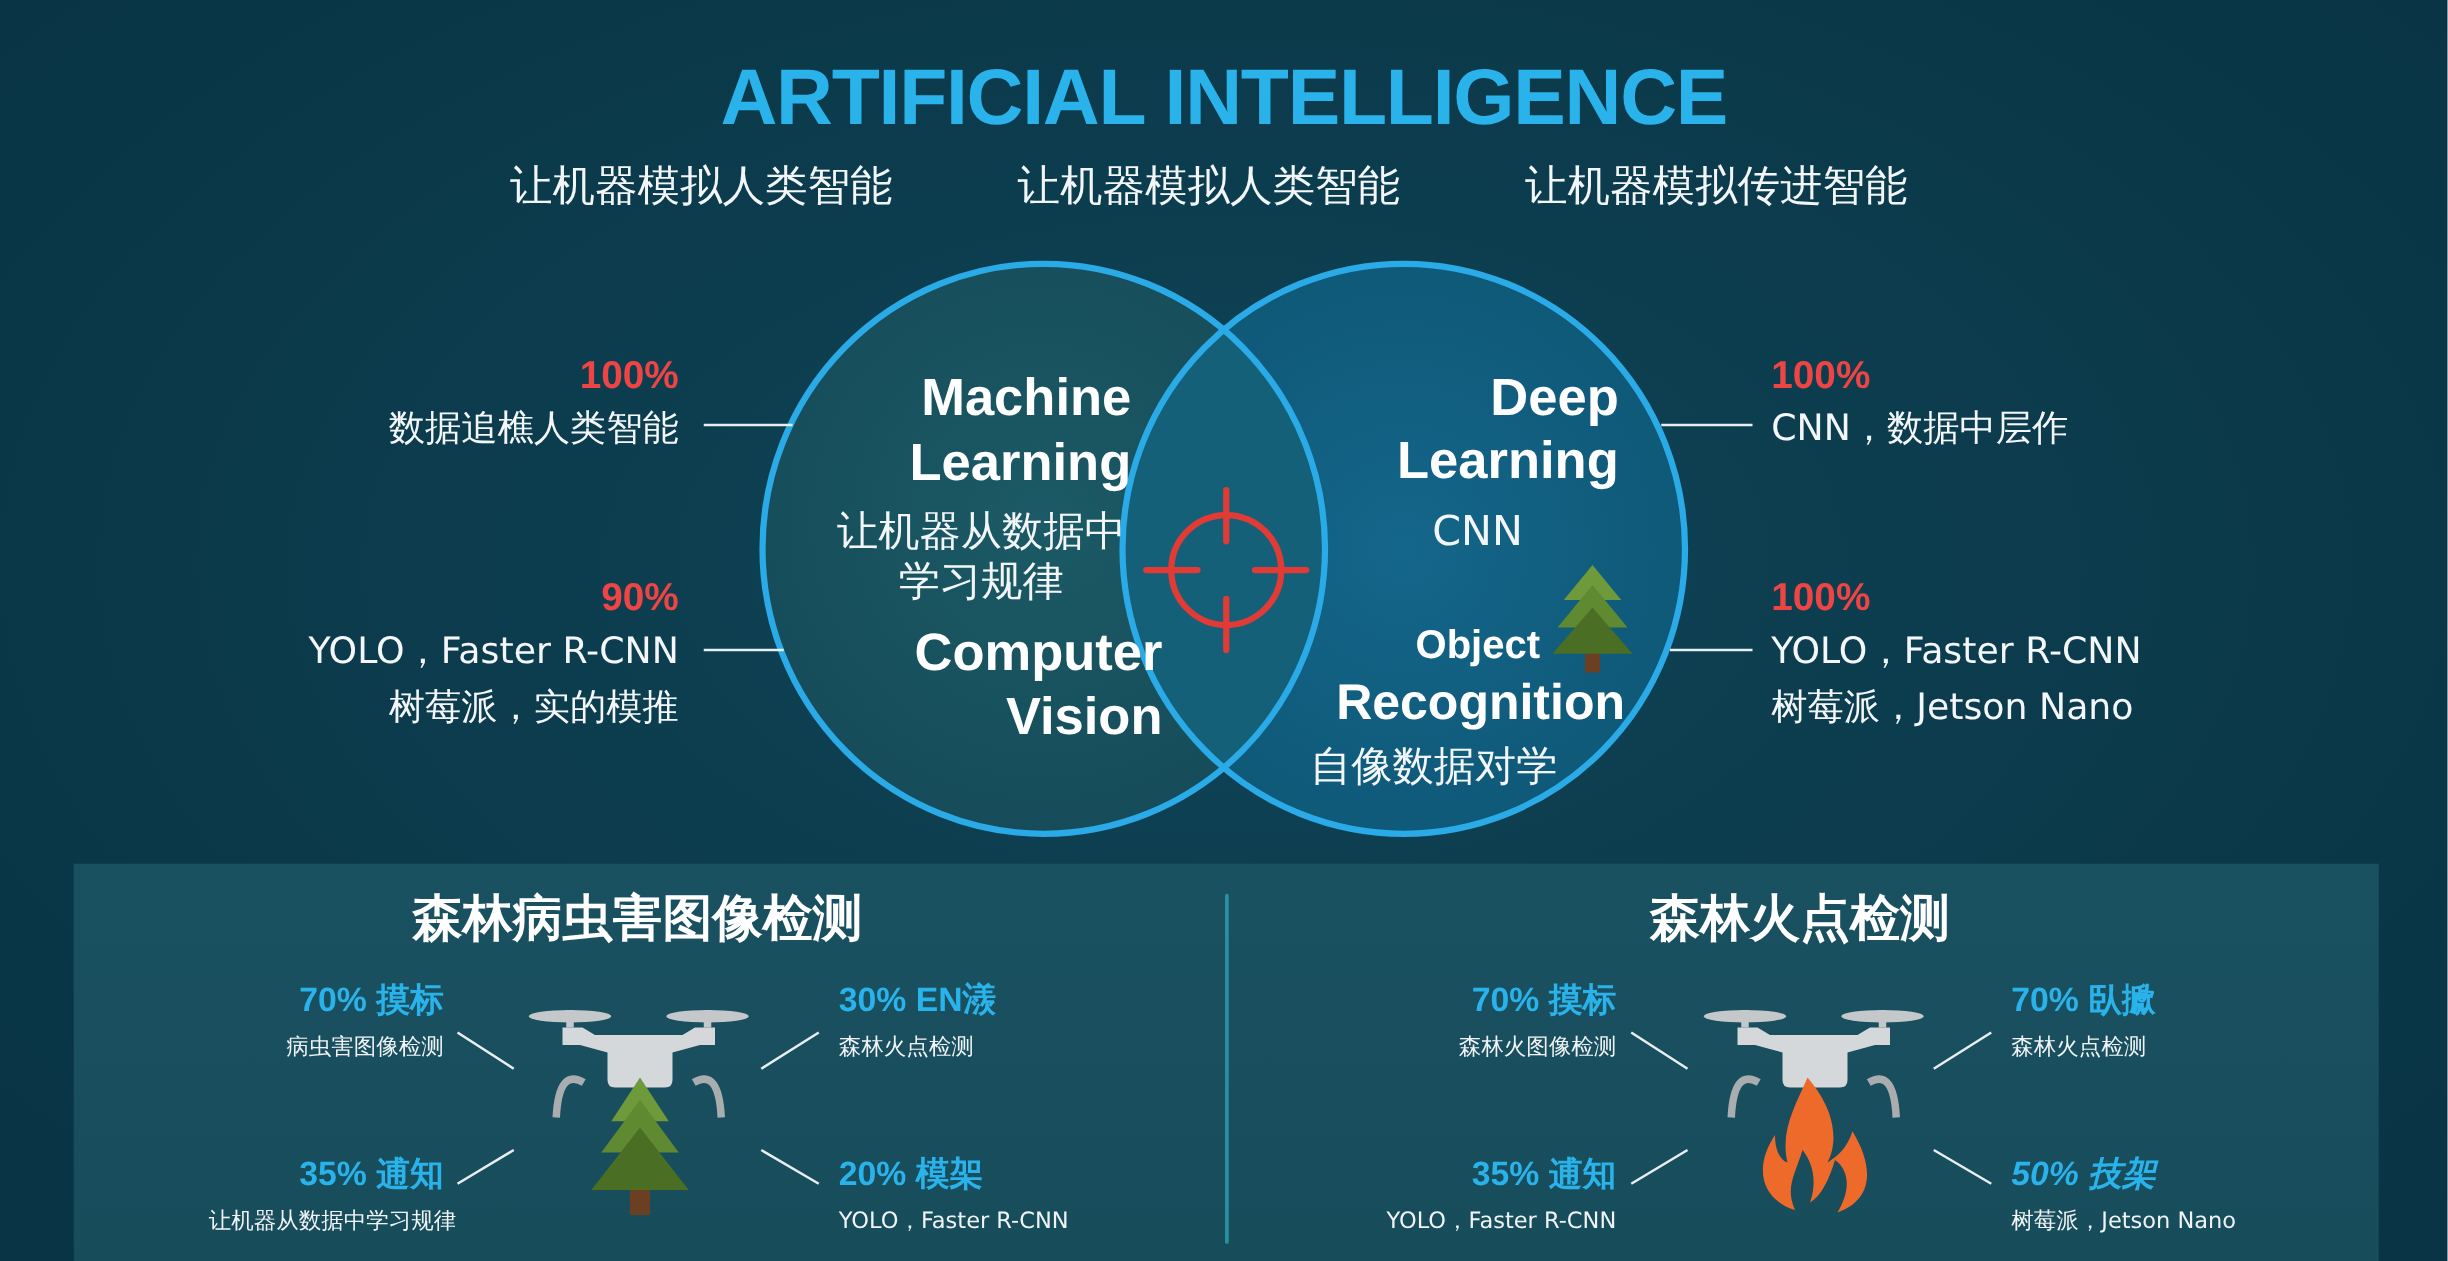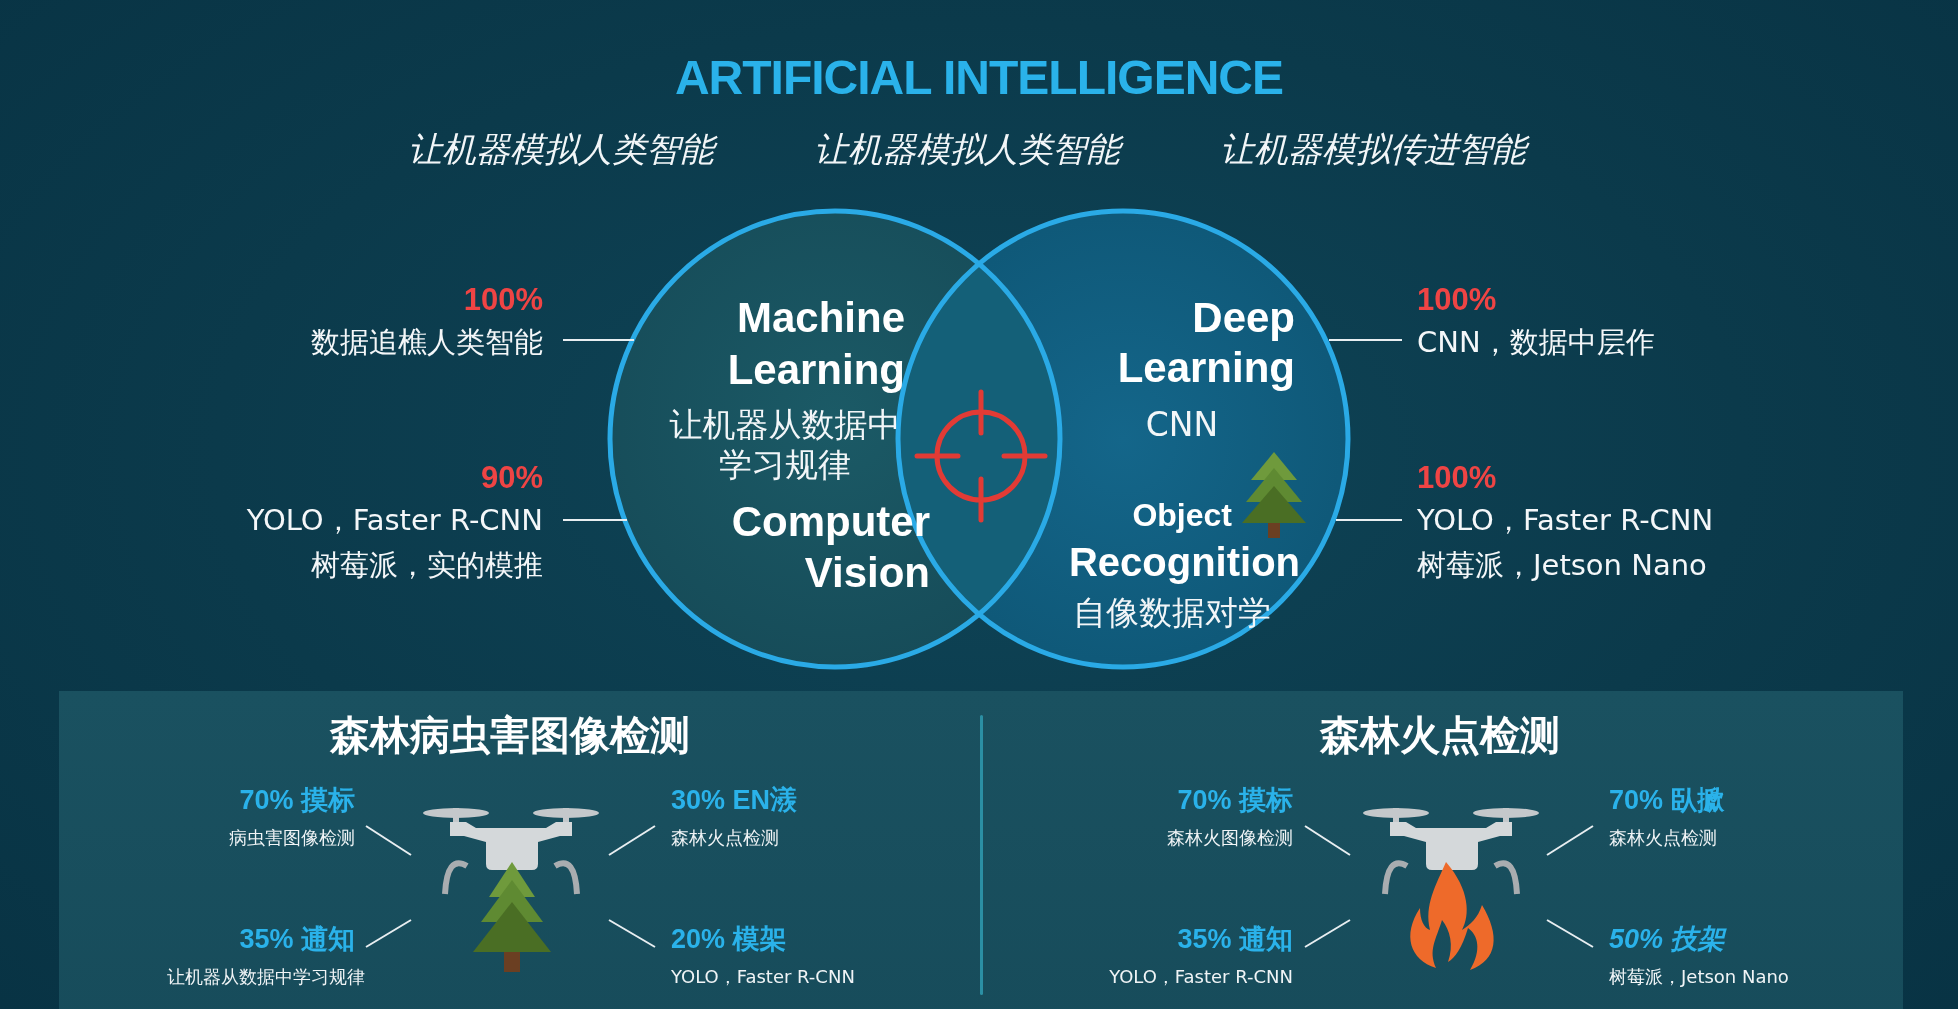--- a/index.html
+++ b/index.html
@@ -6,23 +6,23 @@
   body {
     width:1958px; height:1009px; overflow:hidden; position:relative;
     background: radial-gradient(ellipse at 50% 45%, #0f4558 0%, #0b3a4b 55%, #083344 100%);
     font-family: "DejaVu Sans", "Liberation Sans", sans-serif;
     color:#ffffff;
   }
   .abs { position:absolute; }
   .title {
     left:0; width:1958px; top:40px; text-align:center;
     font-family:"Liberation Sans", sans-serif; font-weight:bold;
-    font-size:48px; letter-spacing:-1px; color:#2ab2ea; line-height:76px;
+    font-size:63px; letter-spacing:-1px; color:#2ab2ea; line-height:76px;
   }
-  .subtitle { top:126px; font-size:34px; color:#f2f6f8; line-height:46px; white-space:nowrap;font-style:italic; }
+  .subtitle { top:126px; font-size:34px; color:#f2f6f8; line-height:46px; white-space:nowrap; }
   .pct { font-family:"Liberation Sans", sans-serif; font-weight:bold; font-size:31px; color:#ef4444; line-height:36px; white-space:nowrap; }
   .lbl { font-size:29px; color:#f4f7f9; line-height:40px; white-space:nowrap; }
   .ralign { text-align:right; }
   svg.layer { position:absolute; left:0; top:0; }
   .venn-title { font-family:Liberation Sans, sans-serif; font-weight:bold; font-size:42px; line-height:50px; text-align:right; color:#ffffff; white-space:nowrap; }
   .venn-sub { font-size:33px; line-height:38px; text-align:center; color:#f2f6f8; white-space:nowrap; }
   .panel {
     left:59px; top:691px; width:1844px; height:330px;
     background: linear-gradient(180deg, #1a5160 0%, #174c5b 100%);
   }
@@ -91,21 +91,21 @@
 <div class="abs venn-sub" style="left:650px; width:270px; top:406px;">让机器从数据中</div>
 <div class="abs venn-sub" style="left:650px; width:270px; top:446px;">学习规律</div>
 <div class="abs venn-title" style="left:680px; width:250px; top:497px;">Computer</div>
 <div class="abs venn-title" style="left:680px; width:250px; top:548px;">Vision</div>
 
 <div class="abs venn-title" style="left:1055px; width:240px; top:293px;">Deep</div>
 <div class="abs venn-title" style="left:1055px; width:240px; top:343px;">Learning</div>
 <div class="abs venn-sub" style="left:1082px; width:200px; top:406px;">CNN</div>
 <div class="abs venn-title" style="left:992px; width:240px; top:490px; font-size:32px;">Object</div>
 <div class="abs venn-title" style="left:1020px; width:280px; top:537px; font-size:40px;">Recognition</div>
-<div class="abs venn-sub" style="left:1062px; width:220px; top:594px;">自像数据对学</div>
+<div class="abs venn-sub" style="left:1037px; width:220px; top:594px;">自像数据对学</div>
 
 <div class="abs pct ralign" style="left:243px; width:300px; top:282px;">100%</div>
 <div class="abs lbl ralign" style="left:143px; width:400px; top:322px;">数据追樵人类智能</div>
 <div class="abs pct ralign" style="left:243px; width:300px; top:460px;">90%</div>
 <div class="abs lbl ralign" style="left:143px; width:400px; top:500px;">YOLO，Faster R-CNN</div>
 <div class="abs lbl ralign" style="left:143px; width:400px; top:545px;">树莓派，实的模推</div>
 
 <div class="abs pct" style="left:1417px; top:282px;">100%</div>
 <div class="abs lbl" style="left:1417px; top:322px;">CNN，数据中层作</div>
 <div class="abs pct" style="left:1417px; top:460px;">100%</div>

